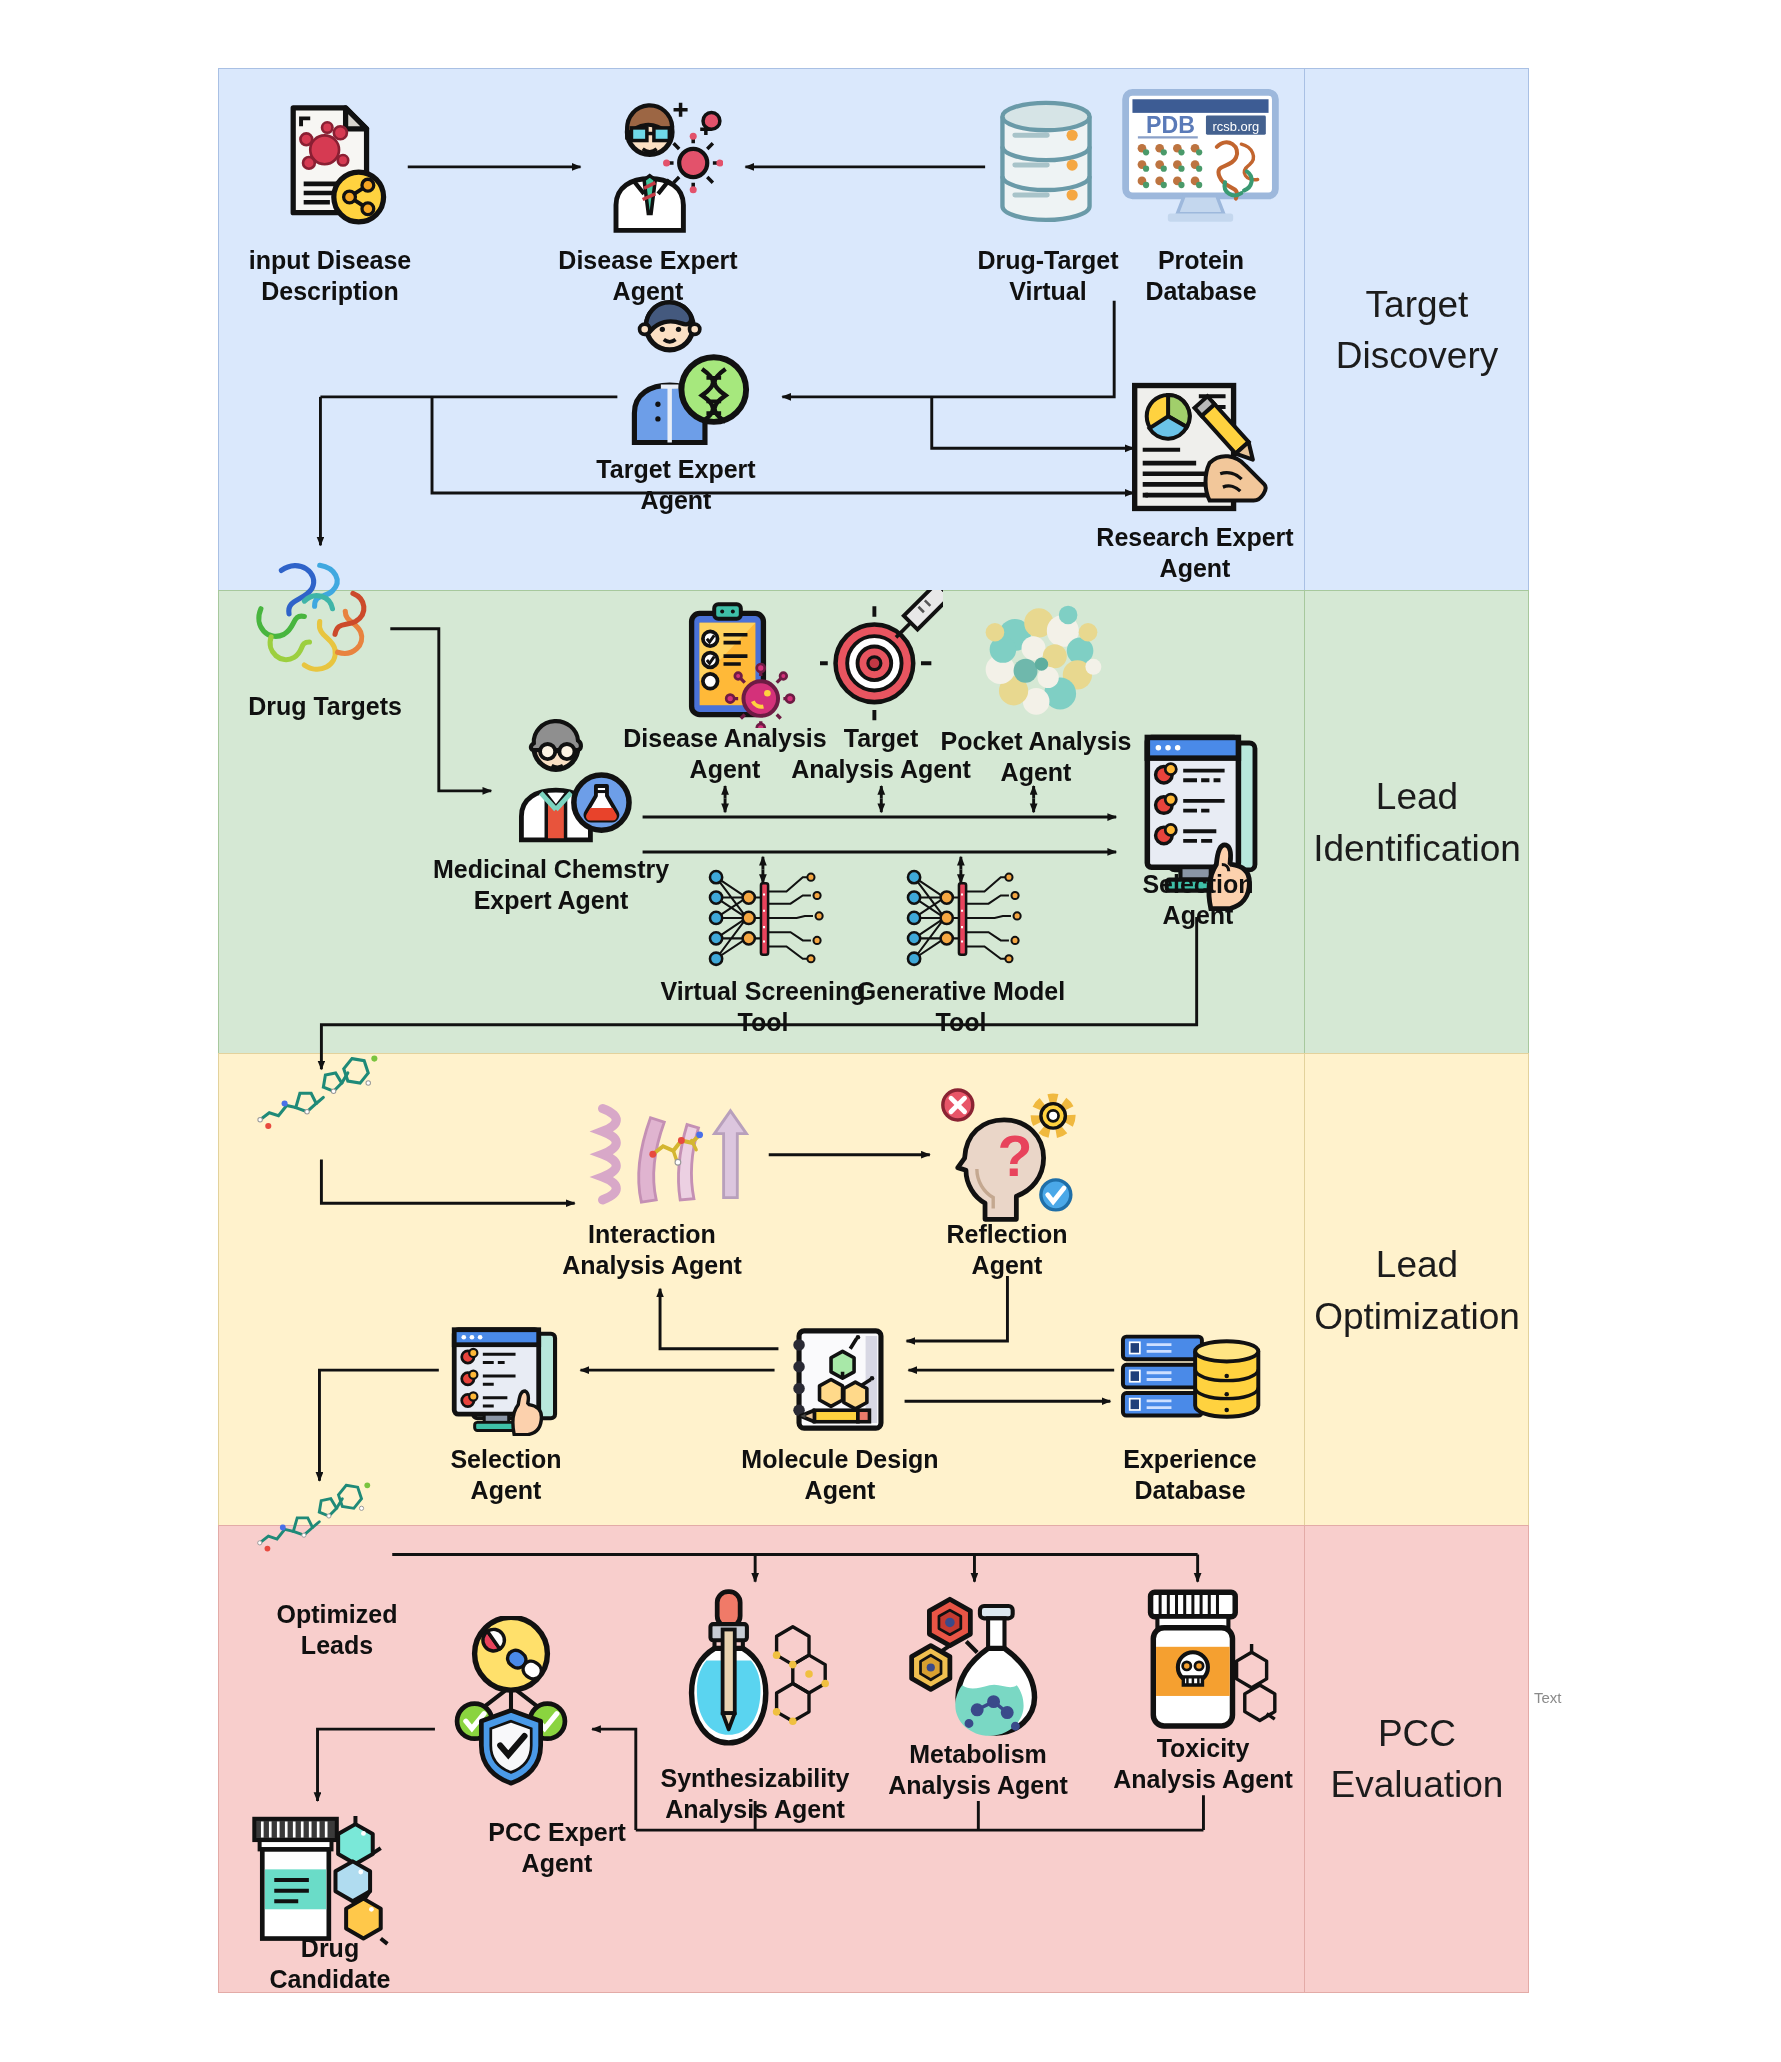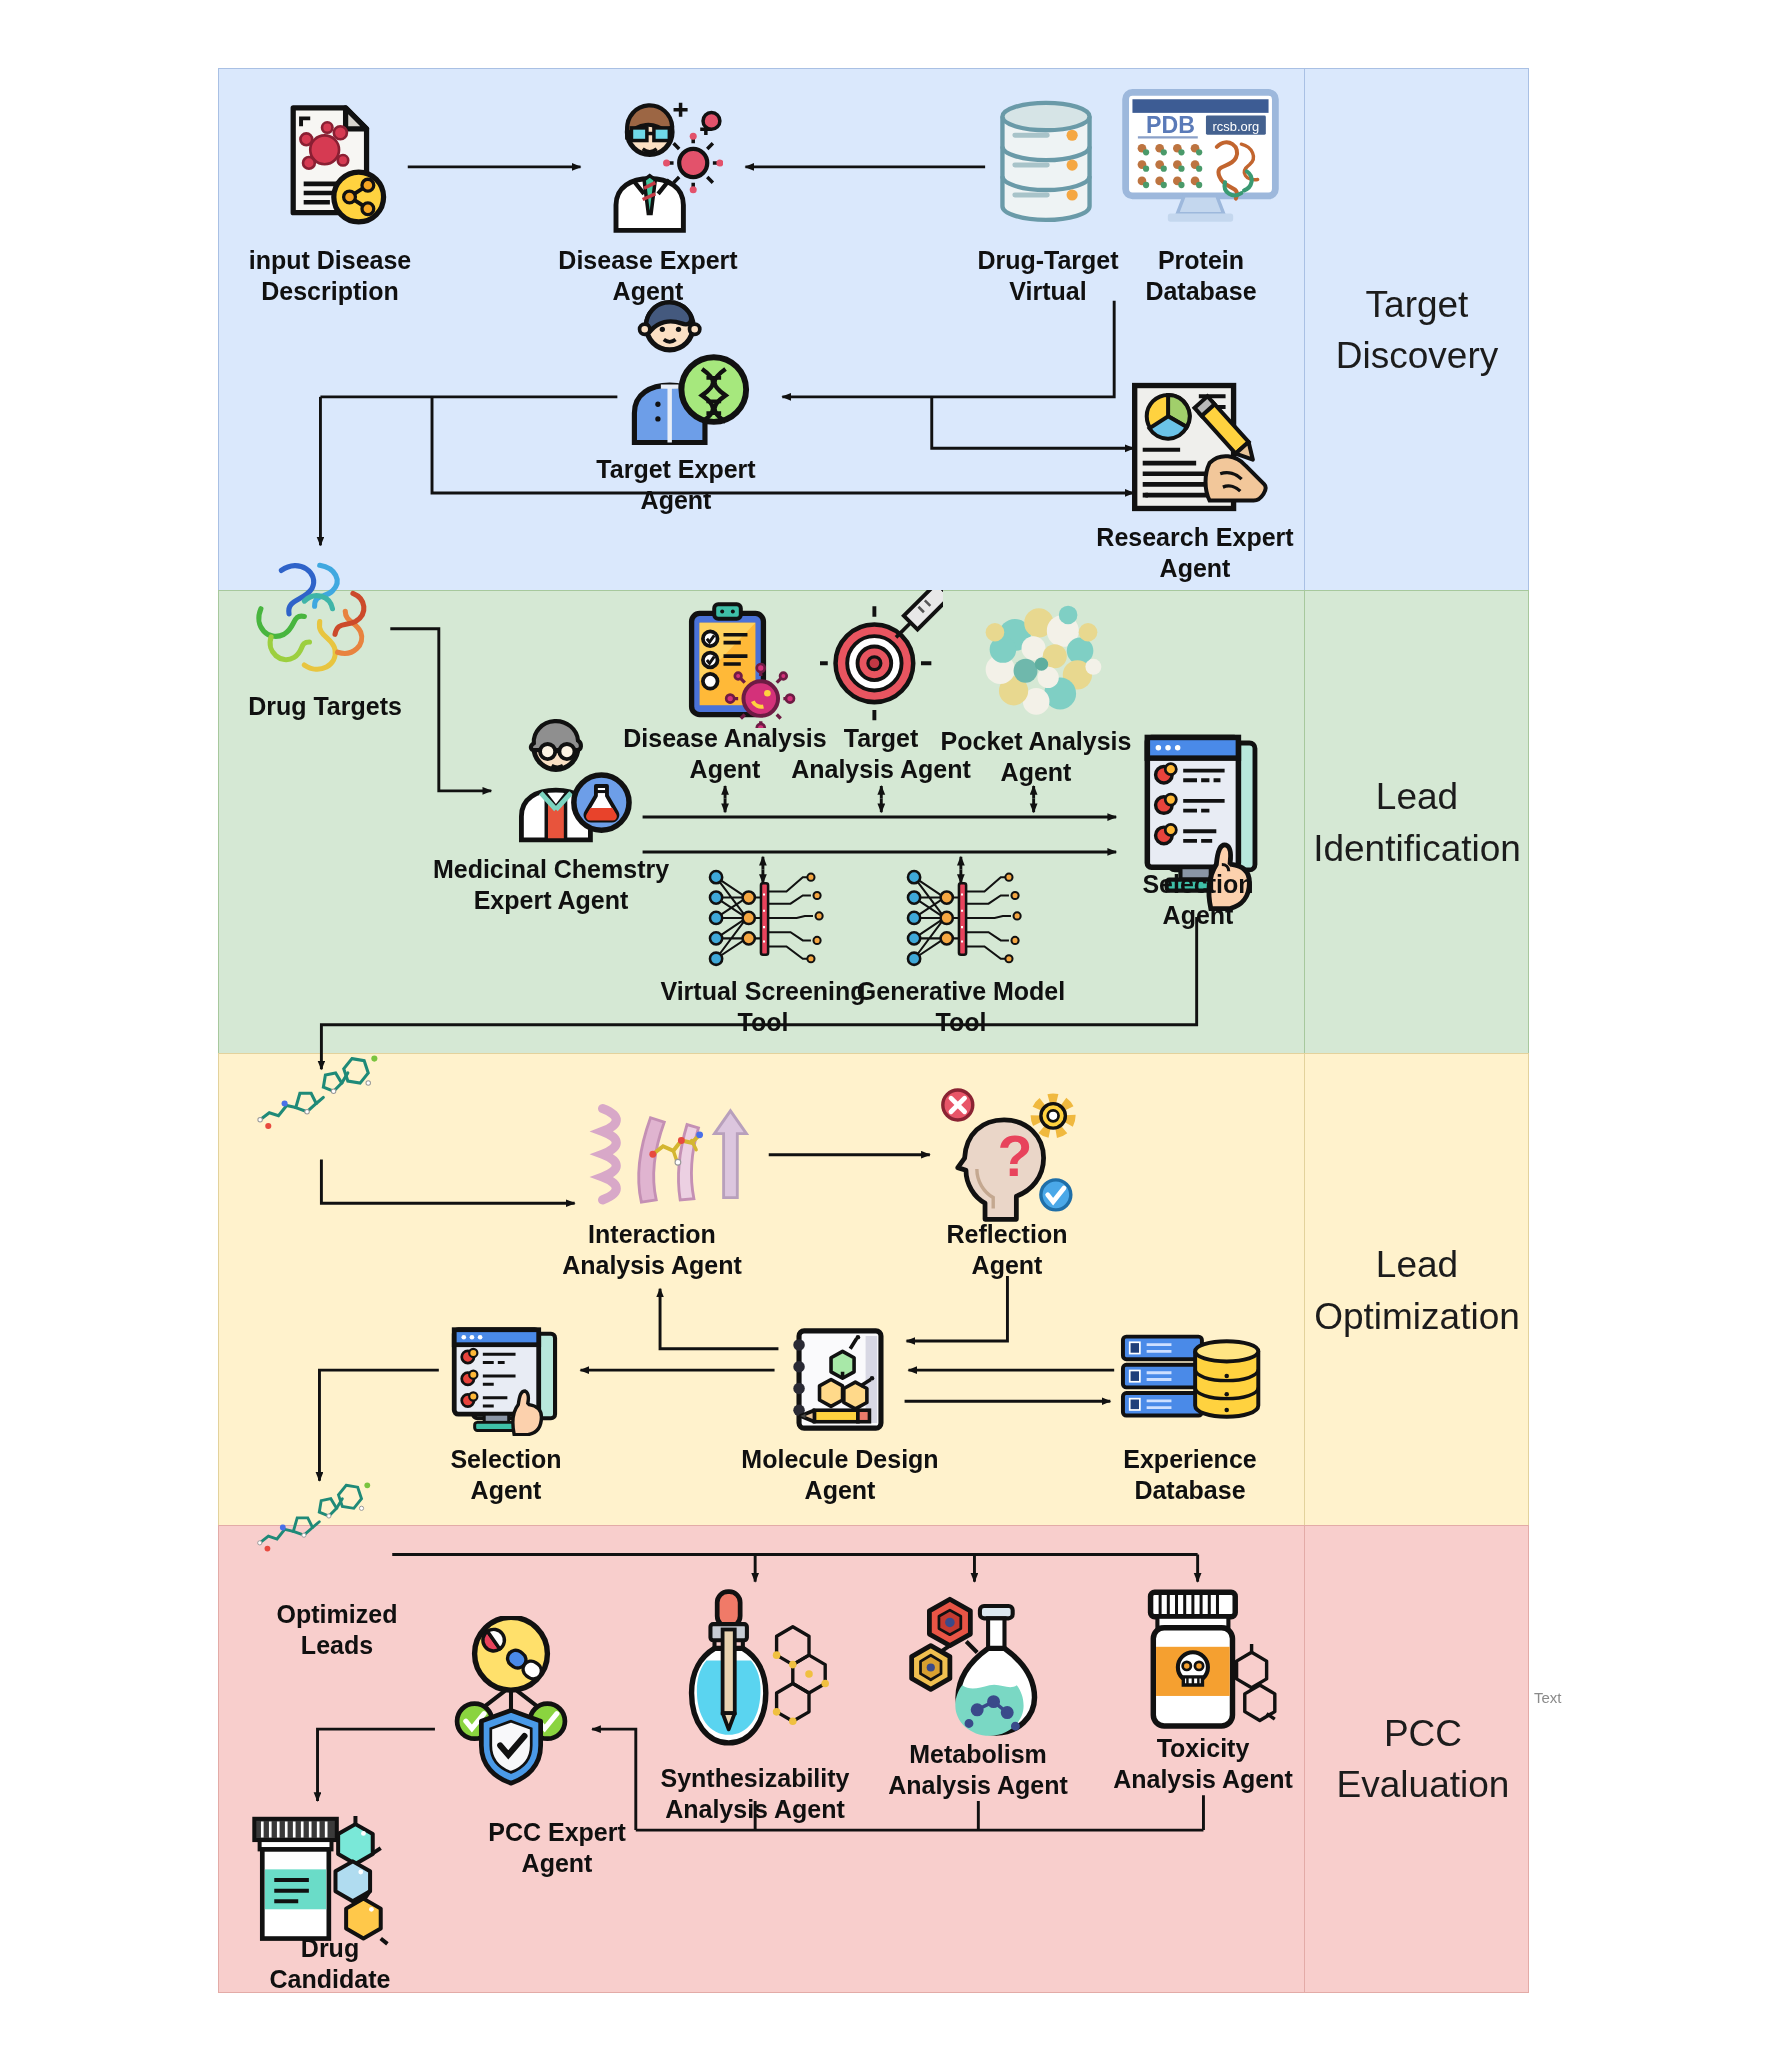--- a/index.html
+++ b/index.html
@@ -37,21 +37,21 @@
 Identification</div>
     </div>
   </div>
   <div class="stage" style="top: 1053px; height: 473px; background: rgb(255, 242, 204); border-color: rgb(227, 210, 156);">
     <div class="stage-col" style="border-left-color: rgb(227, 210, 156);">
       <div class="stage-label">Lead
 Optimization</div>
     </div>
   </div>
   <div class="stage" style="top: 1525px; height: 466px; background: rgb(248, 206, 204); border-color: rgb(227, 171, 167);">
-    <div class="stage-col" style="border-left-color: rgb(227, 171, 167); padding-left: 6px;">
+    <div class="stage-col" style="border-left-color: rgb(227, 171, 167);">
       <div class="stage-label">PCC
 Evaluation</div>
     </div>
   </div>
 
   <svg class="overlay" width="1782" height="2062" viewBox="0 0 1836 2125">
     <defs>
       <marker id="ah" markerWidth="12" markerHeight="10" refX="9" refY="4" orient="auto" markerUnits="userSpaceOnUse">
         <path d="M0,0 L10,4 L0,8 z" fill="#111"></path>
       </marker>

